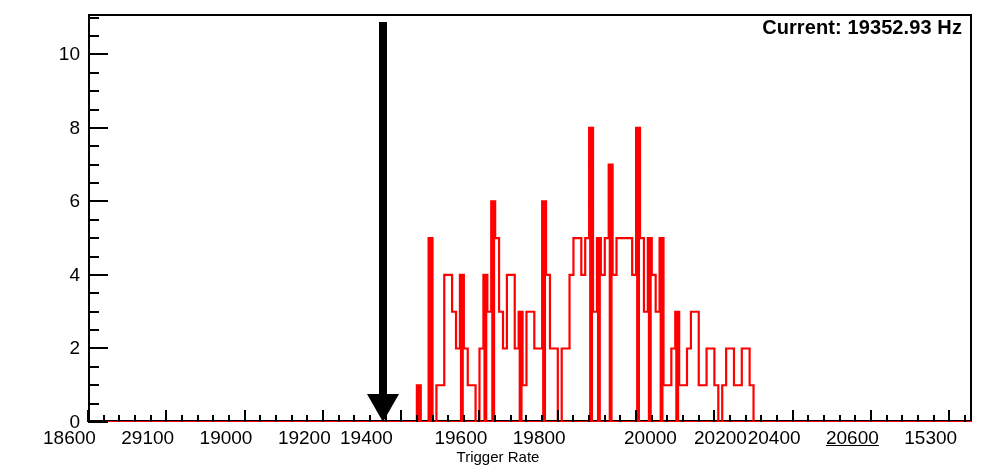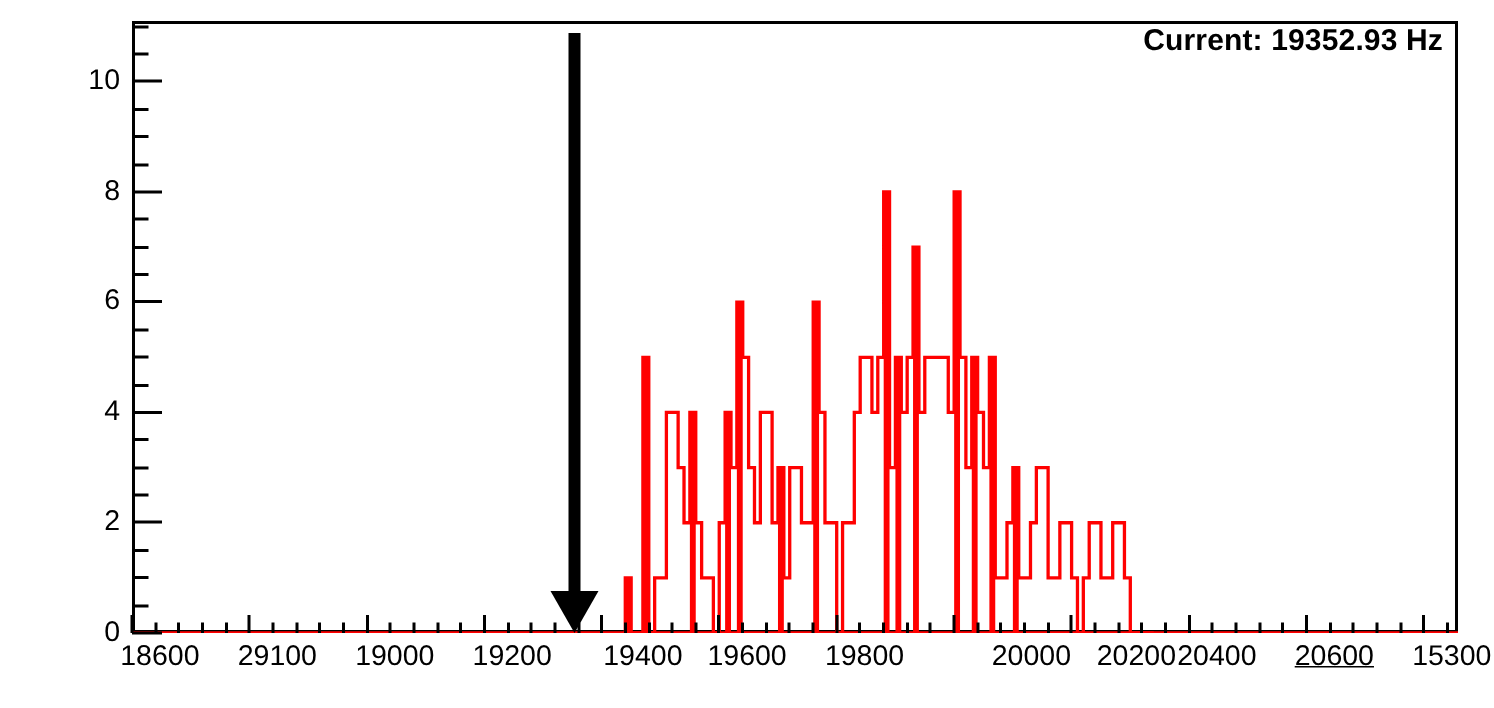--- a/index.html
+++ b/index.html
@@ -15,21 +15,21 @@
   
   .ytick{position:absolute;left:0;height:2px;background:#000;}
   .ytick.major{width:20px;}
   .ytick.minor{width:11px;}
   .ylabel{position:absolute;text-align:right;width:46px;font-size:19px;color:#000;line-height:19px;}
 
   
   .xtick{position:absolute;width:2px;background:#000;}
   .xtick.major{height:12px;}
   .xtick.minor{height:7px;}
-  .xlabel{position:absolute;text-align:right;width:90px;font-size:19px;color:#000;line-height:19px;}
+  .xlabel{position:absolute;text-align:left;width:90px;font-size:19px;color:#000;line-height:19px;}
   #x-axis-title{position:absolute;font-size:15px;color:#000;left:0;width:996px;text-align:center;top:448px;}
 
   
   #current-readout{position:absolute;right:34px;top:16px;font-size:20px;font-weight:bold;color:#000;
                    letter-spacing:0.1px;white-space:nowrap;}
 
   
   #marker-arrow{position:absolute;pointer-events:none;}
   #marker-shaft{position:absolute;background:#000;}
   #marker-head{position:absolute;width:0;height:0;border-left:16px solid transparent;
@@ -147,31 +147,32 @@
       <div class="xtick minor" style="left: 885.654px; top: 415px;"></div>
       <div class="xtick minor" style="left: 901.314px; top: 415px;"></div>
       <div class="xtick minor" style="left: 916.973px; top: 415px;"></div>
       <div class="xtick minor" style="left: 932.633px; top: 415px;"></div>
       <div class="xtick major" style="left: 948.293px; top: 410px;"></div>
       <div class="xtick minor" style="left: 963.953px; top: 415px;"></div>
       <div class="xlabel" style="left: 43px; top: 428px;">18600</div>
       <div class="xlabel" style="left: 121.299px; top: 428px;">29100</div>
       <div class="xlabel" style="left: 199.599px; top: 428px;">19000</div>
       <div class="xlabel" style="left: 277.898px; top: 428px;">19200</div>
-      <div class="xlabel" style="left: 365px; top: 428px;">19400</div>
+      <div class="xlabel" style="left: 340px; top: 428px;">19400</div>
       <div class="xlabel" style="left: 434.497px; top: 428px;">19600</div>
       <div class="xlabel" style="left: 512.796px; top: 428px;">19800</div>
       <div class="xlabel" style="left: 624px; top: 428px;">20000</div>
       <div class="xlabel" style="left: 694px; top: 428px;">20200</div>
       <div class="xlabel" style="left: 747.694px; top: 428px;">20400</div>
       <div class="xlabel" style="left: 825.994px; top: 428px; text-decoration: underline;">20600</div>
       <div class="xlabel" style="left: 904.293px; top: 428px;">15300</div>
     </div>
 
   <div id="marker-arrow" style="left: 0px; top: 0px; width: 996px; height: 472px;">
     <div id="marker-shaft" style="left: 378.77px; top: 22px; width: 8px; height: 372px;"></div>
     <div id="marker-head" style="left: 366.77px; top: 394px;"></div>
   </div>
 
   <div id="current-readout">Current: 19352.93 Hz</div>
 
+  <div id="x-axis-title">Trigger Rate</div>
 
 </div>
 
 </body></html>

